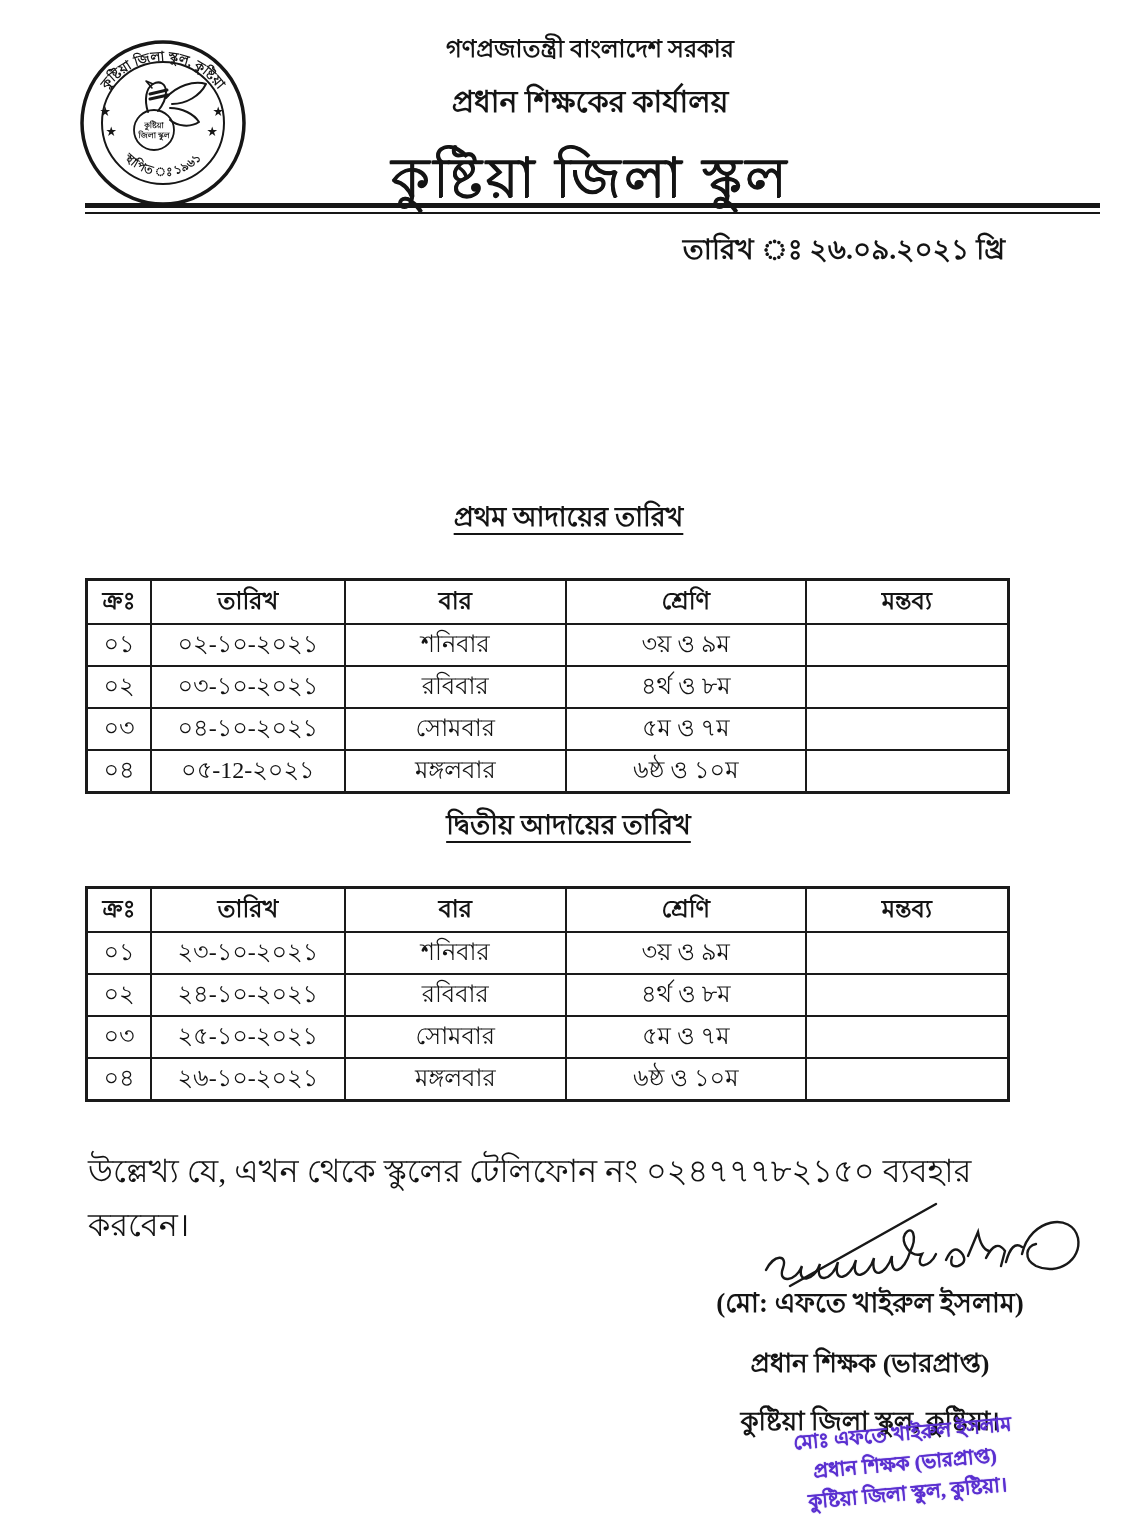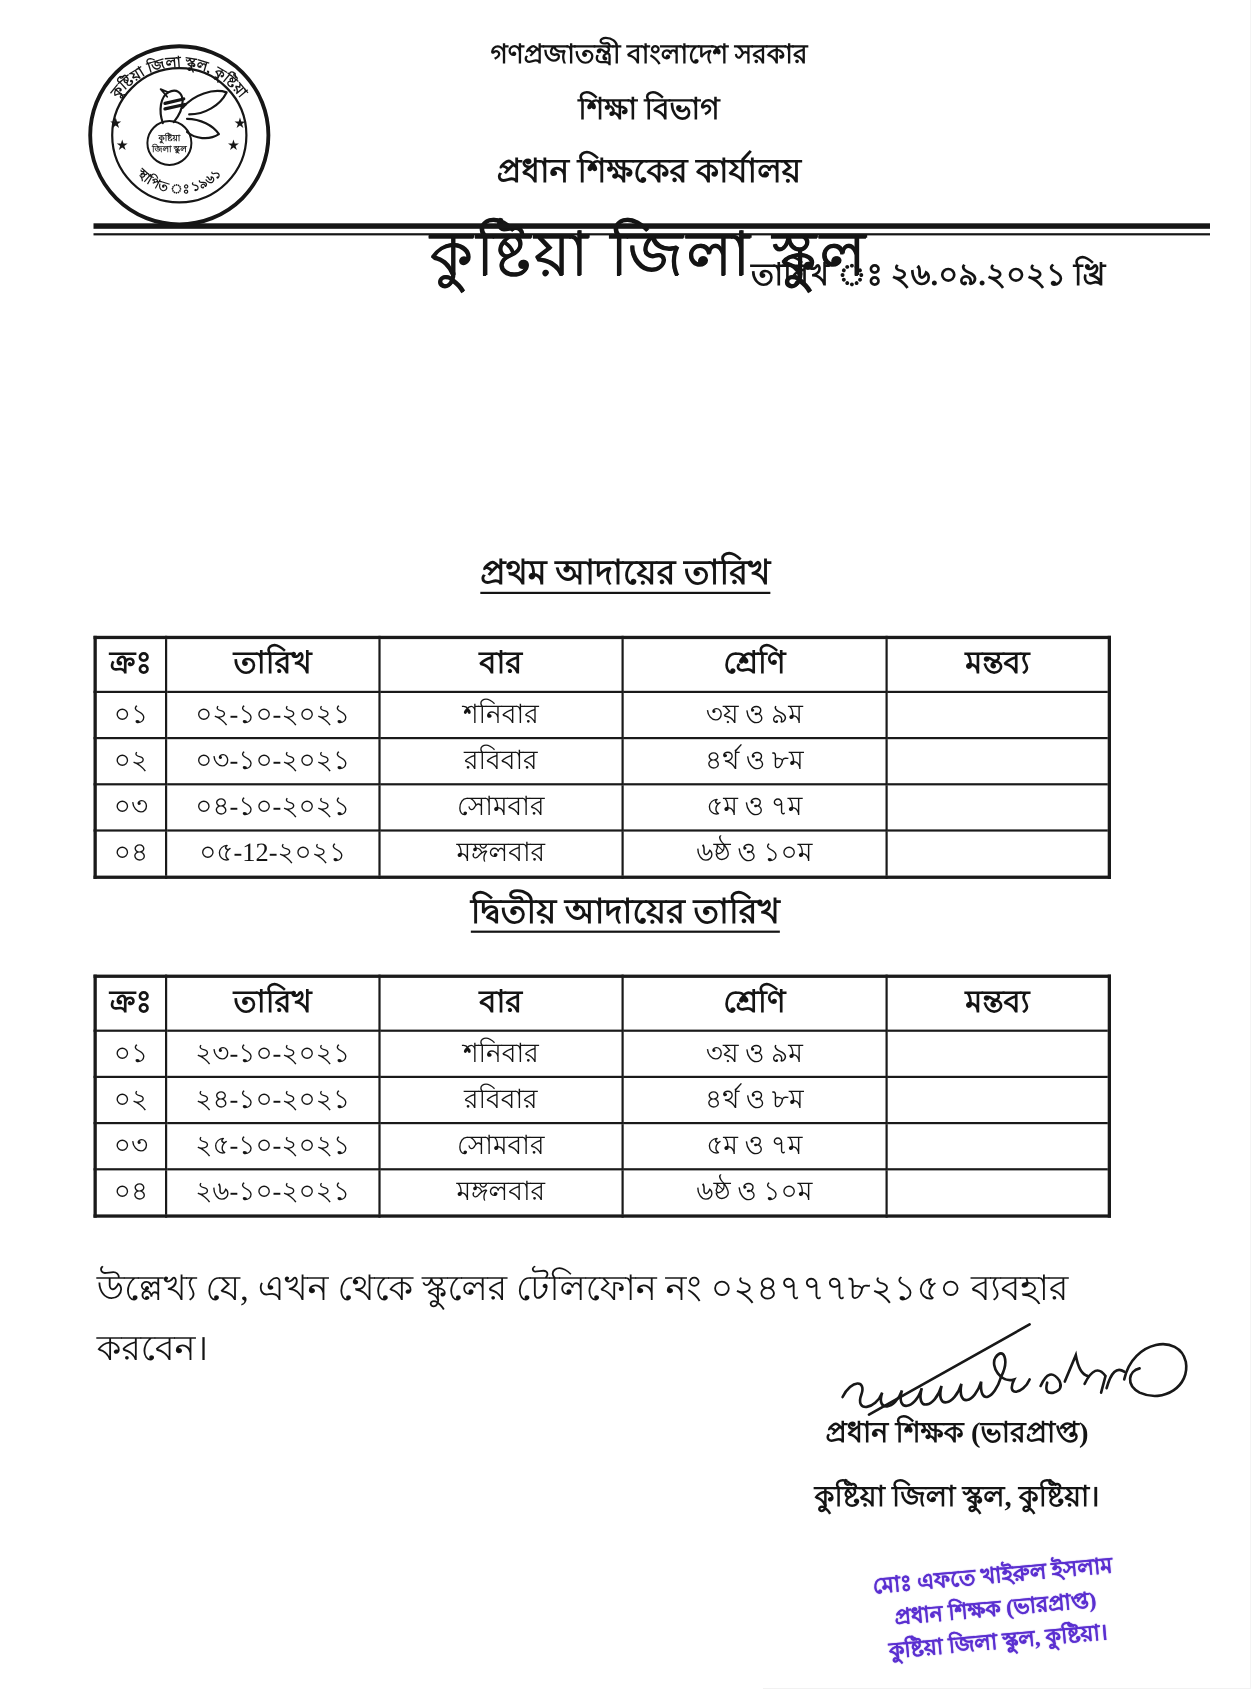--- a/index.html
+++ b/index.html
@@ -30,38 +30,38 @@
     position:absolute;top:228px;right:132px;
     font-size:28px;font-weight:700;margin-left:32px;
   }
   
   .intro{
     position:absolute;left:96px;top:356px;width:920px;
     font-size:26px;line-height:2.0;text-indent:10px;
   }
   .section-title{
     position:absolute;left:0;width:100%;text-align:center;
-    font-size:31px;font-weight:700;
+    font-size:27px;font-weight:700;
   }
   .section-title span{
     text-decoration:underline;text-underline-offset:7px;
     text-decoration-thickness:2px;
   }
   .st1{top:496px;} .st2{top:804px;}
   table.collection{
     position:absolute;left:85px;width:925px;
     border-collapse:collapse;table-layout:fixed;
     font-size:24px;
   }
   .tb1{top:578px;} .tb2{top:886px;}
   table.collection th, table.collection td{
     border:2px solid #1a1a1a;text-align:center;vertical-align:middle;
     padding:0;overflow:hidden;white-space:nowrap;
   }
-  table.collection th{height:42px;font-weight:600;font-size:28px;}
+  table.collection th{height:42px;font-weight:600;font-size:24px;}
   table.collection td{height:38px;}
   table.collection{border:3px solid #1a1a1a;}
   
   .note{
     position:absolute;left:88px;top:1146px;width:940px;
     font-size:32px;font-weight:400;
   }
   .signature-svg{position:absolute;left:760px;top:1196px;width:340px;height:100px;}
   .sig-block{position:absolute;left:705px;top:1282px;width:330px;text-align:center;}
   .sig-name{font-size:27px;font-weight:600;margin:0 0 16px 0;}
@@ -105,21 +105,20 @@
       <path d="M75,46 L68,43 L74,50" stroke-width="1.6"></path>
       <path d="M88,60 C98,48 116,42 128,46 C122,58 108,66 94,66"></path>
       <path d="M92,70 C104,70 116,76 121,84 C112,90 99,88 92,82"></path>
     </g>
     <text x="76" y="90" font-size="8" text-anchor="middle" fill="#161616" font-weight="bold">কুষ্টিয়া</text>
     <text x="76" y="100" font-size="8" text-anchor="middle" fill="#161616" font-weight="bold">জিলা স্কুল</text>
   </svg>
 
   <div class="head-center">
     <div class="gov-line">গণপ্রজাতন্ত্রী বাংলাদেশ সরকার</div>
-    <div class="dept-line">শিক্ষা বিভাগ</div>
     <div class="office-line">প্রধান শিক্ষকের কার্যালয়</div>
     <div class="school-title">কুষ্টিয়া জিলা স্কুল</div>
   </div>
 
   <div class="double-rule"></div>
 
   <div class="date-line">তারিখ ঃ ২৬.০৯.২০২১ খ্রি</div>
 
 
   <div class="section-title st1"><span>প্রথম আদায়ের তারিখ</span></div>
@@ -231,20 +230,21 @@
       <path d="M150,56 C158,40 152,28 145,38 C140,46 150,62 162,58 C154,74 170,72 176,58"></path>
       <path d="M186,64 q8,-18 17,-5 q4,8 -5,11 q-9,2 -6,-9"></path>
       <path d="M208,60 l10,-24 q3,17 11,19"></path>
       <path d="M226,62 q10,-20 19,-7 l-4,15"></path>
       <path d="M246,66 q6,-22 16,-15"></path>
       <path d="M262,58 C270,22 312,16 318,42 C322,64 298,80 276,70 C263,63 266,50 276,48"></path>
     </g>
   </svg>
 
   <div class="sig-block">
+    <div class="sig-name">(মো: এফতে খাইরুল ইসলাম)</div>
     <div class="sig-title">প্রধান শিক্ষক (ভারপ্রাপ্ত)</div>
     <div class="sig-school">কুষ্টিয়া জিলা স্কুল, কুষ্টিয়া।</div>
   </div>
 
   <div class="stamp" id="stamp" style="color: rgb(90, 47, 208);">
     <div>মোঃ এফতে খাইরুল ইসলাম</div>
     <div>প্রধান শিক্ষক (ভারপ্রাপ্ত)</div>
     <div>কুষ্টিয়া জিলা স্কুল, কুষ্টিয়া।</div>
   </div>
 

